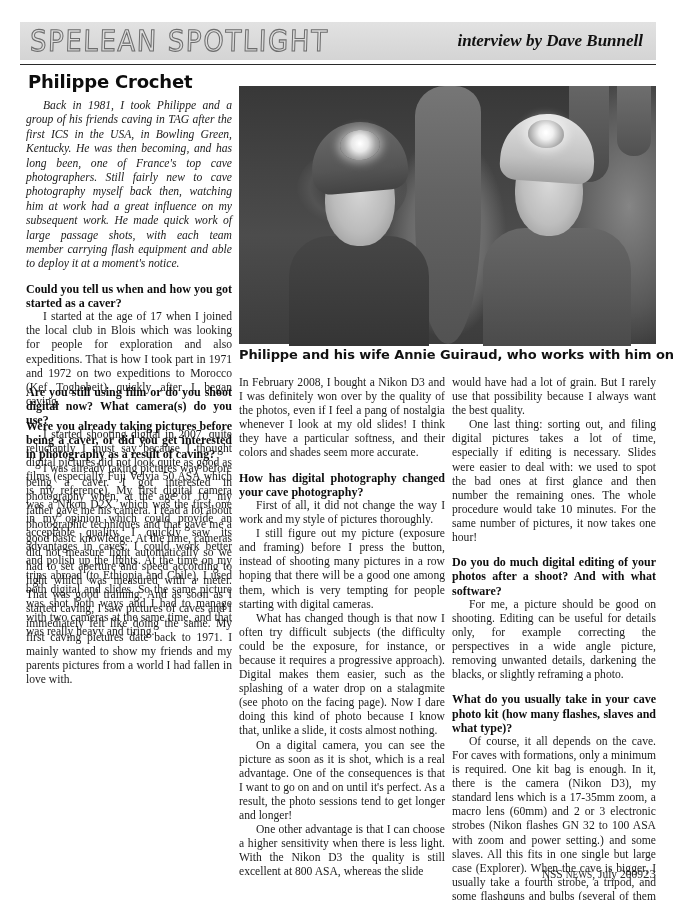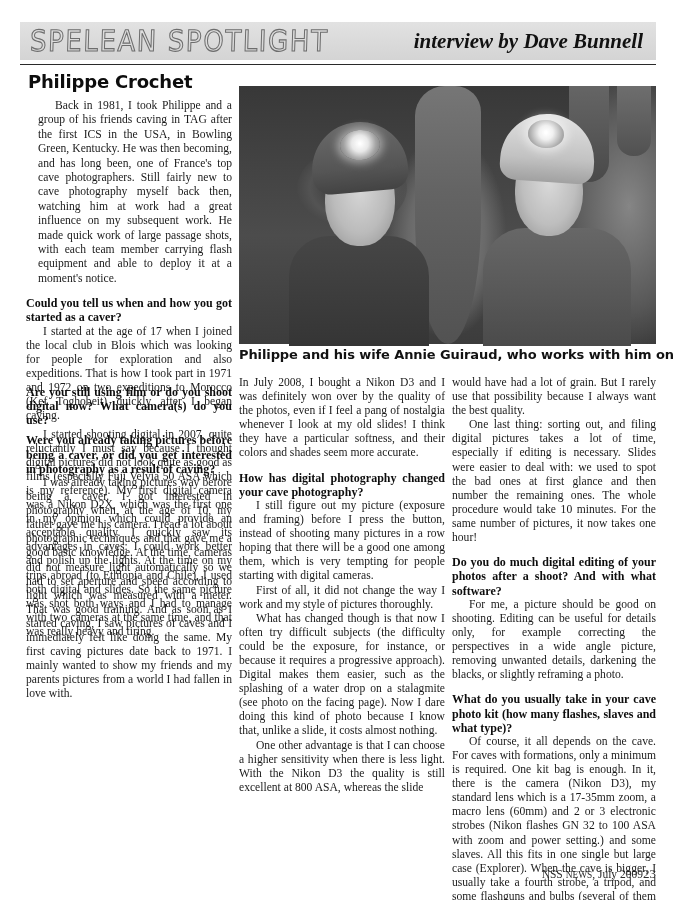--- a/index.html
+++ b/index.html
@@ -45,21 +45,21 @@
     text-shadow: 0 0 0 transparent;
     transform: scaleY(1.12) skewX(-2deg);
     transform-origin: left center;
     white-space: nowrap;
     line-height: 1;
   }
   .banner-credit {
     font-family: "Liberation Serif", serif;
     font-style: italic;
     font-weight: bold;
-    font-size: 21px;
+    font-size: 17px;
     color: #111;
     white-space: nowrap;
     margin-right: 4px;
   }
   .rule-top {
     position: absolute;
     left: 20px;
     top: 64px;
     width: 636px;
     height: 1px;
@@ -193,23 +193,23 @@
   .col2 { left: 239px; top: 376px; width: 206px; }
   .col3 { left: 452px; top: 376px; width: 204px; }
   .col1-lower { left: 26px; top: 376px; width: 206px; }
 
   .col p {
     margin: 0;
     text-indent: 17px;
   }
   .col p.noindent { text-indent: 0; }
   .col p.intro {
+    font-style: italic;
     text-indent: 17px;
     line-height: 14.4px;
-    margin-left: 12px;
   }
   .col h3 {
     margin: 10px 0 0 0;
     font-family: "Liberation Serif", serif;
     font-size: 12px;
     font-weight: bold;
     line-height: 14.2px;
     text-align: justify;
     color: #0d0d0d;
   }
@@ -269,25 +269,26 @@
     <h3>Were you already taking pictures before being a caver, or did you get interested in photography as a result of caving?</h3>
     <p>I was already taking pictures way before being a caver. I got interested in photography when, at the age of 10, my father gave me his camera. I read a lot about photographic techniques and that gave me a good basic knowledge. At the time, cameras did not measure light automatically so we had to set aperture and speed according to light which was measured with a meter. That was good training. And as soon as I started caving, I saw pictures of caves and I immediately felt like doing the same. My first caving pictures date back to 1971. I mainly wanted to show my friends and my parents pictures from a world I had fallen in love with.</p>
   </div>
 
   <div class="col col1-lower">
     <h3 class="first">Are you still using film or do you shoot digital now? What camera(s) do you use?</h3>
     <p>I started shooting digital in 2007, quite reluctantly I must say because I thought digital pictures did not look quite as good as films (especially Fuji Velvia 50 ASA which is my reference). My first digital camera was a Nikon D2X, which was the first one in my opinion which could provide an acceptable quality. I quickly saw its advantages in caves: I could work better and polish up the lights. At the time on my trips abroad (to Ethiopia and Chile), I used both digital and slides. So the same picture was shot both ways and I had to manage with two cameras at the same time, and that was really heavy and tiring.</p>
   </div>
 
   <div class="col col2">
-    <p class="noindent">In July 2008, I bought a Nikon D3 and I was definitely won over by the quality of the photos, even if I feel a pang of nostalgia whenever I look at my old slides! I think they have a particular softness, and their colors and shades seem more accurate.</p>
+    <p class="noindent">In February 2008, I bought a Nikon D3 and I was definitely won over by the quality of the photos, even if I feel a pang of nostalgia whenever I look at my old slides! I think they have a particular softness, and their colors and shades seem more accurate.</p>
     <h3>How has digital photography changed your cave photography?</h3>
+    <p>First of all, it did not change the way I work and my style of pictures thoroughly.</p>
     <p>I still figure out my picture (exposure and framing) before I press the button, instead of shooting many pictures in a row hoping that there will be a good one among them, which is very tempting for people starting with digital cameras.</p>
-    <p>First of all, it did not change the way I work and my style of pictures thoroughly.</p>
     <p>What has changed though is that now I often try difficult subjects (the difficulty could be the exposure, for instance, or because it requires a progressive approach). Digital makes them easier, such as the splashing of a water drop on a stalagmite (see photo on the facing page). Now I dare doing this kind of photo because I know that, unlike a slide, it costs almost nothing.</p>
+    <p>On a digital camera, you can see the picture as soon as it is shot, which is a real advantage. One of the consequences is that I want to go on and on until it's perfect. As a result, the photo sessions tend to get longer and longer!</p>
     <p>One other advantage is that I can choose a higher sensitivity when there is less light. With the Nikon D3 the quality is still excellent at 800 ASA, whereas the slide</p>
   </div>
 
   <div class="col col3">
     <p class="noindent">would have had a lot of grain. But I rarely use that possibility because I always want the best quality.</p>
     <p>One last thing: sorting out, and filing digital pictures takes a lot of time, especially if editing is necessary. Slides were easier to deal with: we used to spot the bad ones at first glance and then number the remaining ones. The whole procedure would take 10 minutes. For the same number of pictures, it now takes one hour!</p>
     <h3>Do you do much digital editing of your photos after a shoot? And with what software?</h3>
     <p>For me, a picture should be good on shooting. Editing can be useful for details only, for example correcting the perspectives in a wide angle picture, removing unwanted details, darkening the blacks, or slightly reframing a photo.</p>
     <h3>What do you usually take in your cave photo kit (how many flashes, slaves and what type)?</h3>
     <p>Of course, it all depends on the cave. For caves with formations, only a minimum is required. One kit bag is enough. In it, there is the camera (Nikon D3), my standard lens which is a 17-35mm zoom, a macro lens (60mm) and 2 or 3 electronic strobes (Nikon flashes GN 32 to 100 ASA with zoom and power setting.) and some slaves. All this fits in one single but large case (Explorer). When the cave is bigger, I usually take a fourth strobe, a tripod, and some flashguns and bulbs (several of them are slave units</p>

